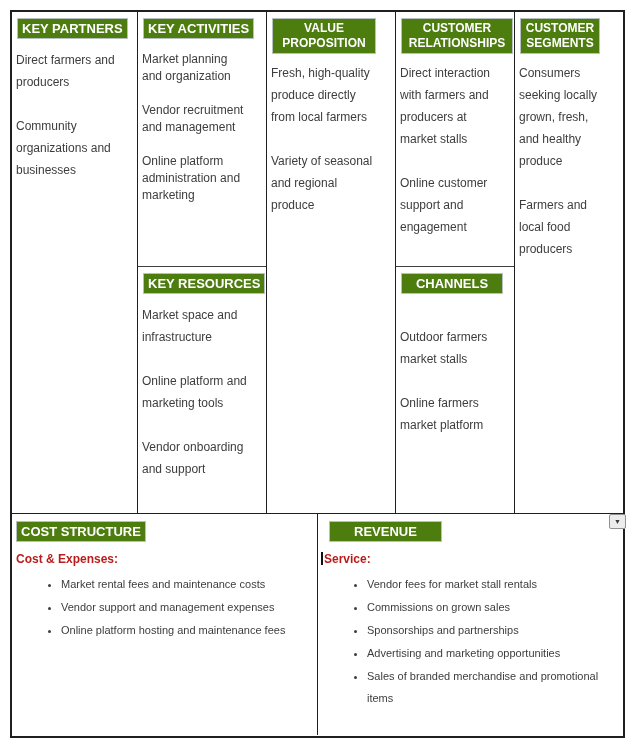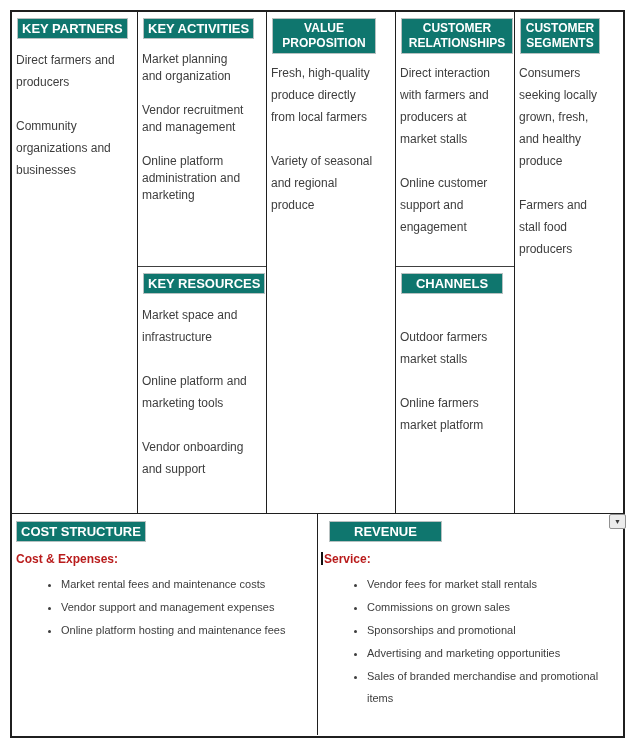--- a/index.html
+++ b/index.html
@@ -37,21 +37,21 @@
   .col-4 { width: 119px; border-right: 1px solid #1f1f1f; display: flex; flex-direction: column; }
   .col-5 { flex: 1; }
   .sub-top { height: 255px; border-bottom: 1px solid #404040; }
   .sub-bottom { flex: 1; }
   .cell { padding: 5px 7px 0 4px; overflow: hidden; height: 100%; }
   .subcell { padding: 5px 7px 0 4px; overflow: hidden; }
 
   
   .hdr {
     display: inline-block;
-    background: #0f766e;
+    background: #4d7c0f;
     color: #ffffff;
     font-weight: bold;
     font-size: 13px;
     line-height: 16px;
     padding: 2px 4px 1px;
     border: 1px solid #b7c1c1;
     margin: 1px 0 0 1px;
     white-space: nowrap;
   }
   .hdr.two-line {
@@ -216,21 +216,21 @@
 
       <div class="col col-5 cell">
         <span class="hdr two-line w-cs">CUSTOMER SEGMENTS</span>
         <div class="cbody after-two-line">
           <p>Consumers
 seeking locally
 grown, fresh,
 and healthy
 produce</p>
           <p>Farmers and
-stall food
+local food
 producers</p>
         </div>
       </div>
     </div>
 
     <div class="bottom">
       <div class="b-cell b-cost">
         <span class="hdr">COST STRUCTURE</span>
         <div class="intro">Cost &amp; Expenses:</div>
         <ul class="bullets">
@@ -238,21 +238,21 @@
           <li>Vendor support and management expenses</li>
           <li>Online platform hosting and maintenance fees</li>
         </ul>
       </div>
       <div class="b-cell b-rev">
         <span class="hdr w-rev">REVENUE</span>
         <div class="intro"><span class="caret"></span><span>Service:</span></div>
         <ul class="bullets">
           <li>Vendor fees for market stall rentals</li>
           <li>Commissions on grown sales</li>
-          <li>Sponsorships and promotional</li>
+          <li>Sponsorships and partnerships</li>
           <li>Advertising and marketing opportunities</li>
           <li>Sales of branded merchandise and promotional items</li>
         </ul>
       </div>
     </div>
   </div>
 
   <button class="dropdown-btn"><span>▼</span></button>
 </div>
 

